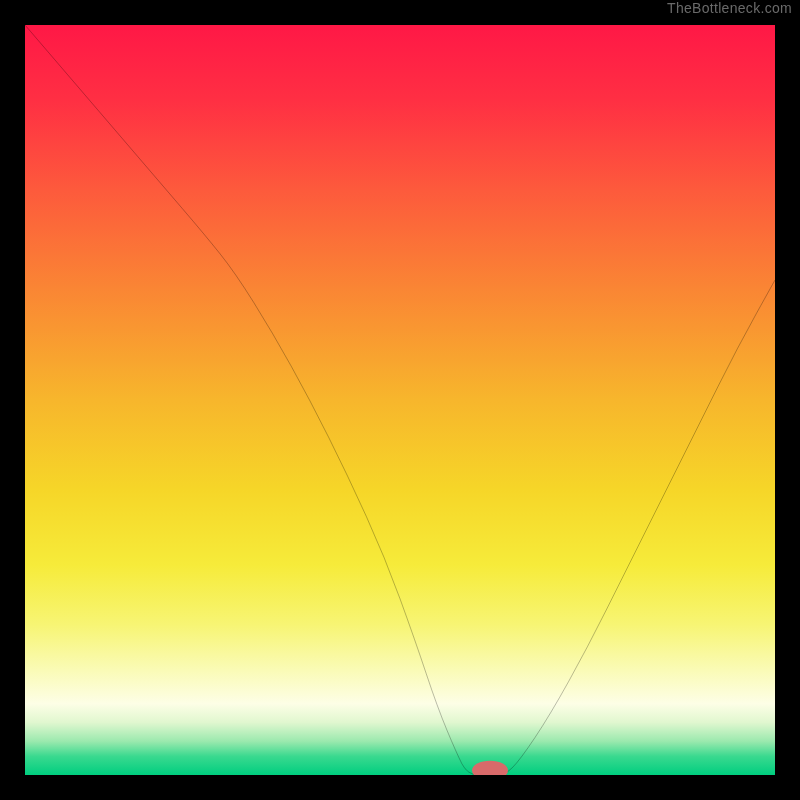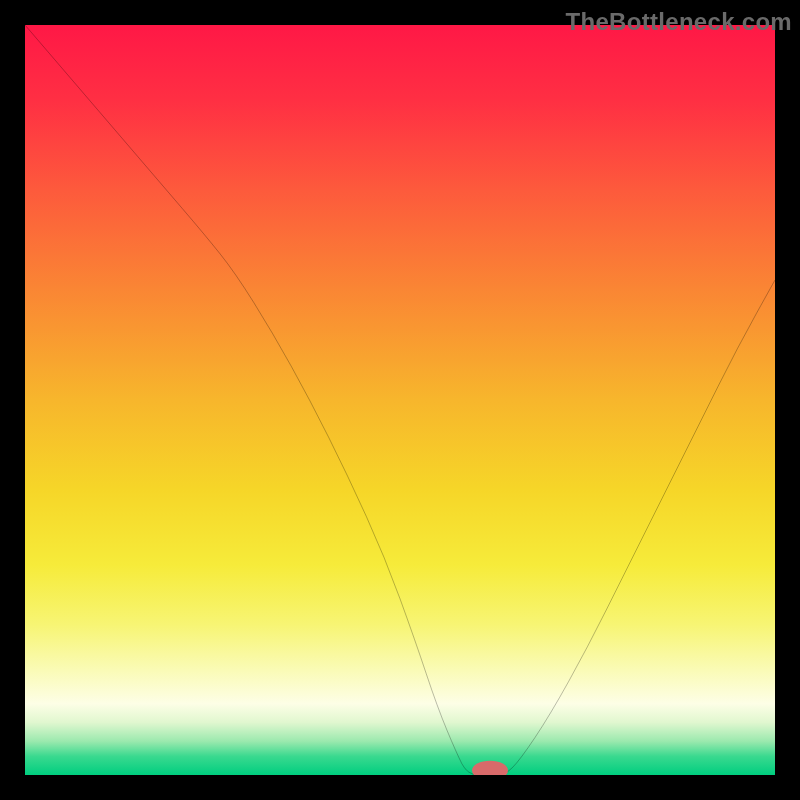--- a/index.html
+++ b/index.html
@@ -12,25 +12,25 @@
     font-family: Arial, Helvetica, sans-serif;
   }
   .frame {
     position: relative;
     width: 800px;
     height: 800px;
     background: #000;
   }
   .watermark {
     position: absolute;
-    top: 8px;
+    top: 0px;
     right: 8px;
     color: #6a6a6a;
-    font-size: 24px;
-    font-weight: 700;
+    font-size: 14px;
+    font-weight: 400;
     letter-spacing: 0.3px;
     z-index: 5;
   }
   .plot {
     position: absolute;
     left: 25px;
     top: 25px;
     width: 750px;
     height: 750px;
     overflow: hidden;

